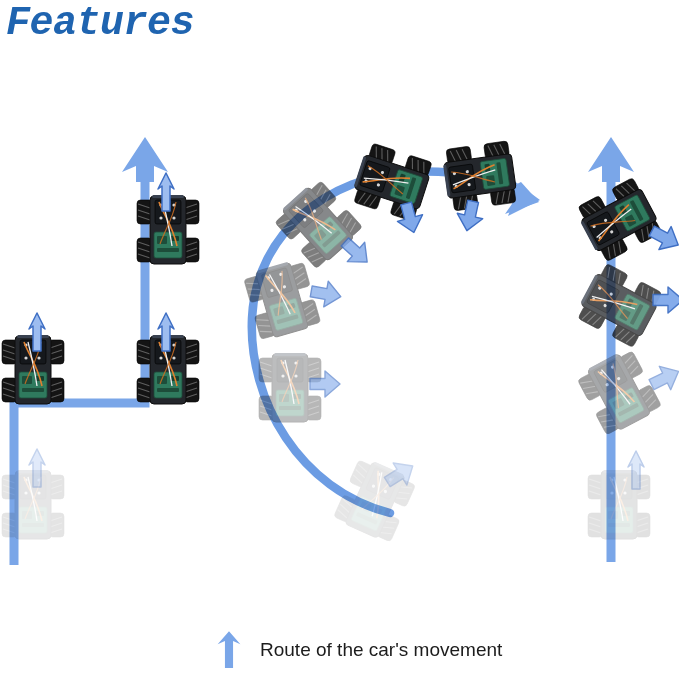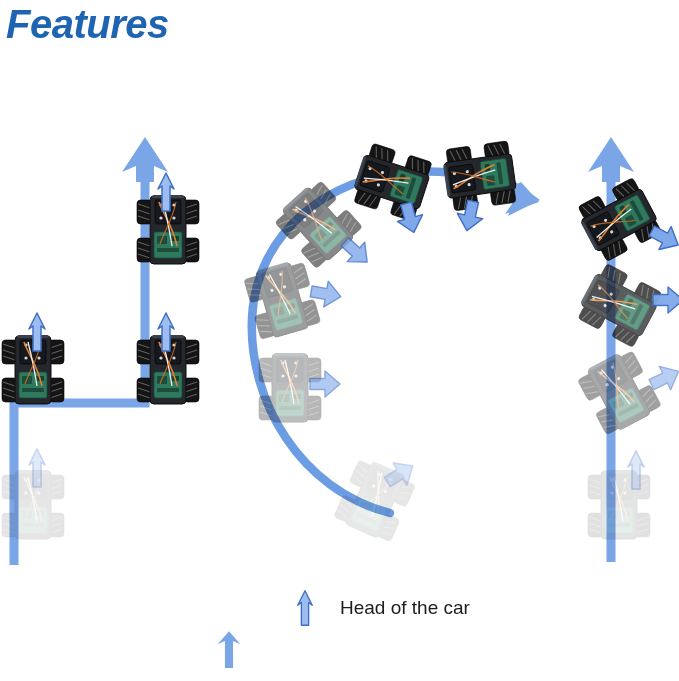--- a/index.html
+++ b/index.html
@@ -9,21 +9,21 @@
     background:#ffffff;
     font-family:"Liberation Sans", sans-serif;
     overflow:hidden;
     position:relative;
   }
   .page{position:relative;width:679px;height:681px;}
 
   
   .header{position:absolute;left:6px;top:0;width:660px;}
   .title{
-    font-family:Liberation Sans, sans-serif;
+    font-family:Liberation Mono, monospace;
     font-style:italic;
     font-weight:700;
     font-size:40px;
     line-height:44px;
     color:#1f64b0;
     letter-spacing:-0.5px;
     margin:0;
     padding-top:2px;
   }
   .subtitle{
@@ -238,28 +238,23 @@
         </g>
         <g>
           <use href="#head-arrow-fat" transform="translate(665,238) rotate(118)"></use>
         </g>
       </g>
     </svg>
   </div>
 
   <div class="legend">
 
-    <div class="legend-row legend-row-head">
-      <svg class="legend-icon" viewBox="-14 -22 28 44">
-        <path d="M 0 -19 L 8 -3 L 4 -6 L 4 19 L -4 19 L -4 -6 L -8 -3 Z" fill="#9dbdf0" stroke="#3f6fc4" stroke-width="1.5" stroke-linejoin="round"></path>
-      </svg>
-      <span class="legend-label legend-label-head">Head of the car</span>
-    </div>
 
     <div class="legend-row legend-row-route">
       <svg class="legend-icon" viewBox="-16 -22 32 48">
         <path d="M 0 -21 L 14 -5 L 5 -9 L 5 24 L -5 24 L -5 -9 L -14 -5 Z" fill="#7aa6e8"></path>
       </svg>
+      <span class="legend-label legend-label-route">Route of the car's movement</span>
     </div>
 
   </div>
 
 </div>
 
 </body></html>

